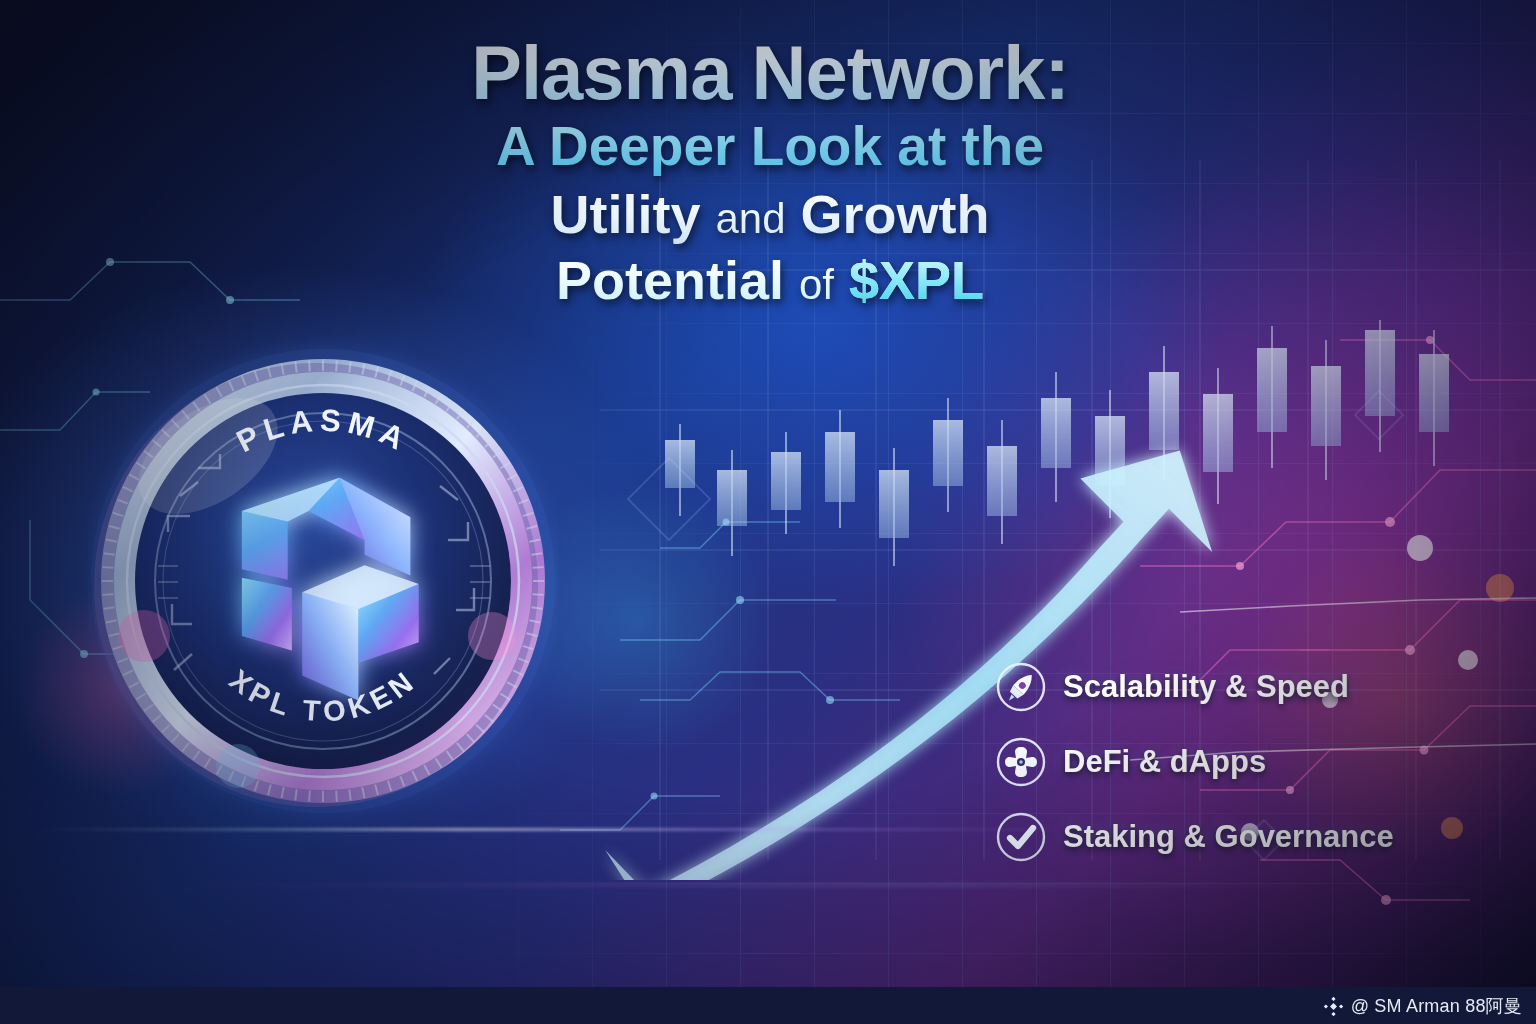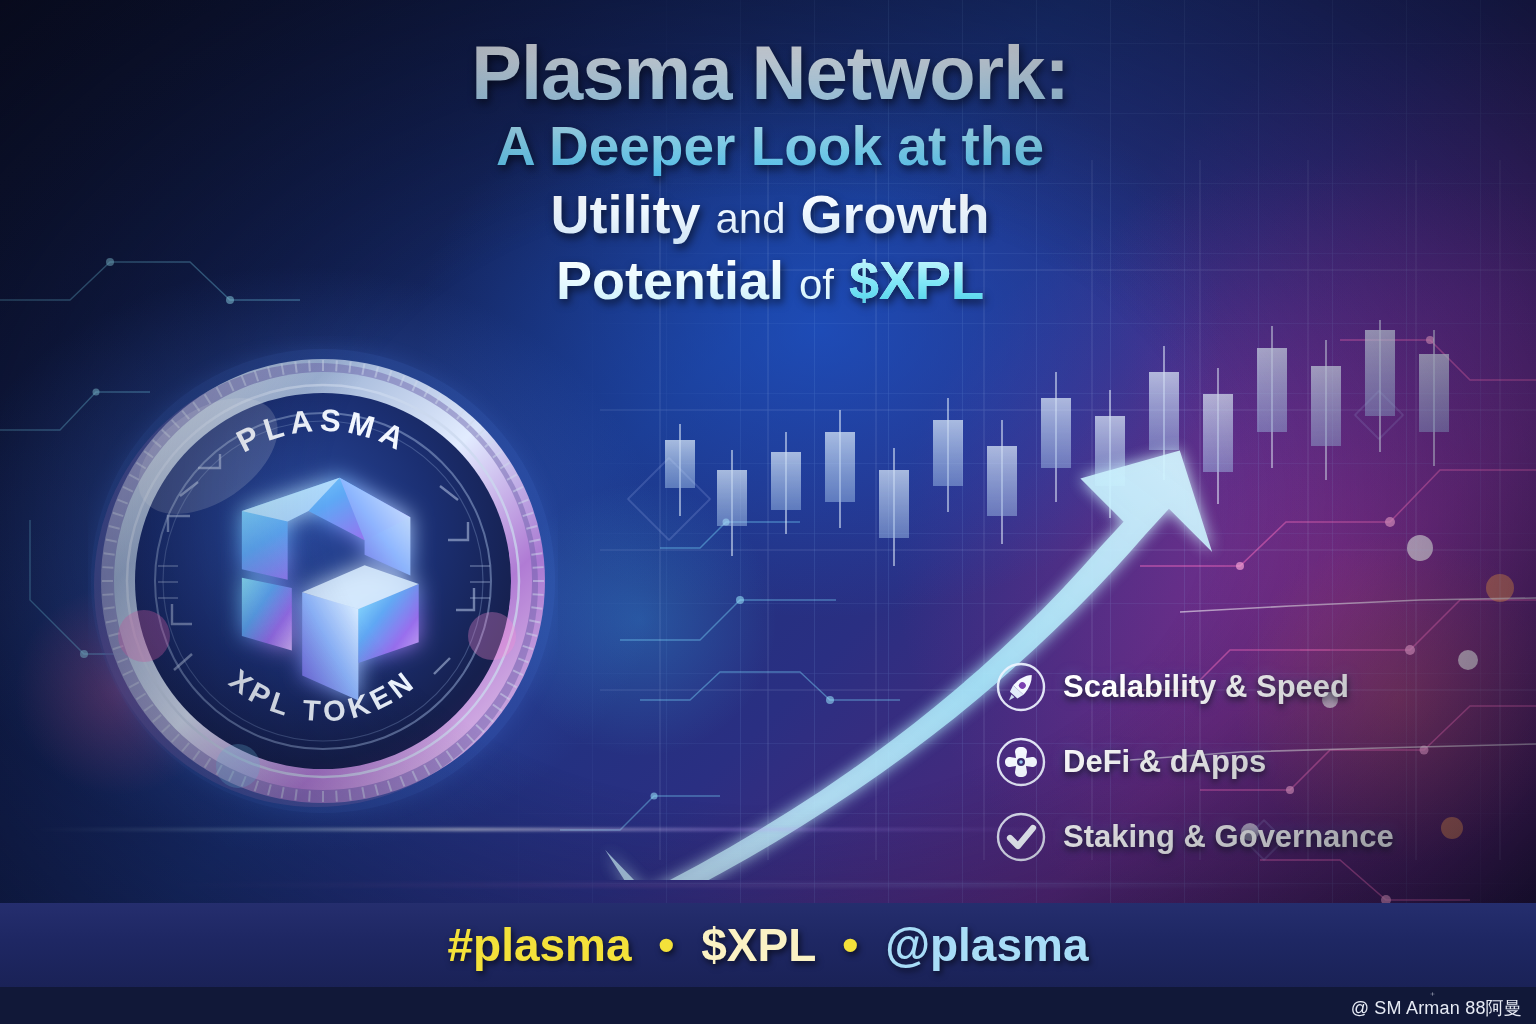--- a/index.html
+++ b/index.html
@@ -100,21 +100,21 @@
     display:flex; align-items:center; justify-content:center;
   }
   .footer-text { font-size:46px; font-weight:700; white-space:nowrap; filter:drop-shadow(2px 3px 3px rgba(0,0,0,.6)); }
   .fy { color:#f3e13a; }
   .fc { color:#fbf2c4; }
   .fb { color:#a8ddf7; }
   .fdot { color:#f3e13a; padding:0 14px; }
 
   .footer-base { position:absolute; left:0; right:0; top:987px; height:37px; background:#111838; }
 
-  .watermark { position:absolute; right:14px; top:992px; display:flex; align-items:center; height:28px;flex-direction:column; }
+  .watermark { position:absolute; right:14px; top:992px; display:flex; align-items:center; height:28px; }
   .wm-logo { width:21px; height:21px; margin-right:7px; }
   .wm-text { font-size:18px; color:#e6eaf4; font-weight:400; letter-spacing:.2px; white-space:nowrap; }
 </style>
 </head>
 <body>
 
 <div id="poster">
 
   <div class="layer grid-lines"></div>
   <div class="layer bloom-1"></div>
@@ -498,29 +498,20 @@
       </svg>
       <span class="feat-label">Staking &amp; Governance</span>
     </div>
 
   </div>
 
   <div class="streak"></div>
   <div class="streak2"></div>
   <div class="layer vignette"></div>
 
-  <div class="footer-band">
-    <div class="footer-text">
-      <span class="fy">#plasma</span>
-      <span class="fdot">•</span>
-      <span class="fc">$XPL</span>
-      <span class="fdot">•</span>
-      <span class="fb">@plasma</span>
-    </div>
-  </div>
 
   <div class="footer-base"></div>
 
   <div class="watermark">
     <svg class="wm-logo" viewBox="0 0 24 24">
       <g fill="#e9eefb">
         <rect x="9.2" y="9.2" width="5.6" height="5.6" transform="rotate(45 12 12)"></rect>
         <rect x="10.3" y="1.6" width="3.4" height="3.4" transform="rotate(45 12 3.3)"></rect>
         <rect x="10.3" y="19.0" width="3.4" height="3.4" transform="rotate(45 12 20.7)"></rect>
         <rect x="1.6" y="10.3" width="3.4" height="3.4" transform="rotate(45 3.3 12)"></rect>

